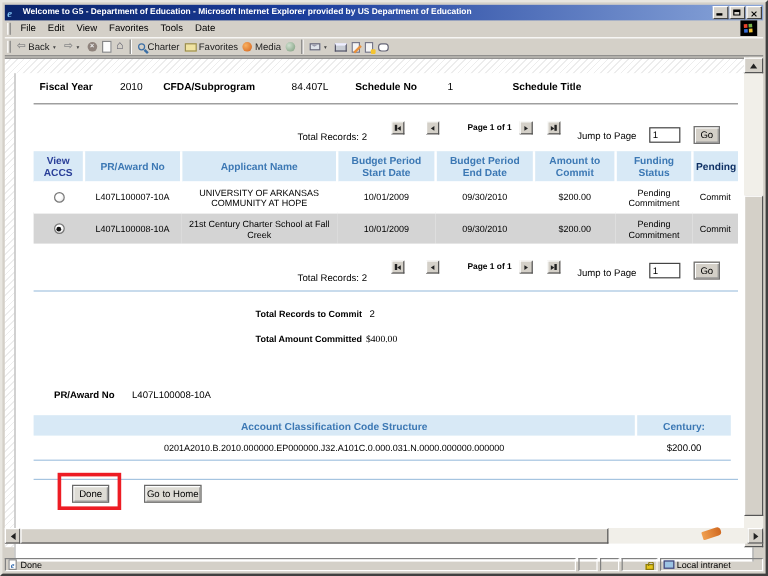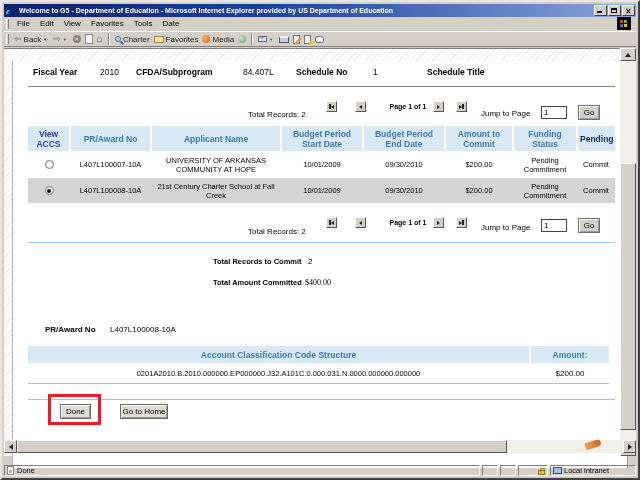--- a/index.html
+++ b/index.html
@@ -299,21 +299,21 @@
       <span class="abs b" style="left:200px; top:217px; font-size:7.5px;">Total Amount Committed</span>
       <span class="abs" style="left:292px; top:217px;font-family:Liberation Serif, serif;">$400.00</span>
 
       <span class="abs b" style="left:32px; top:264px;">PR/Award No</span>
       <span class="abs" style="left:97px; top:264px;">L407L100008-10A</span>
 
       <div class="accs-h" style="left:15px; top:285px; width:501px; height:17px; justify-content:center;">
         <span>Account Classification Code Structure</span>
       </div>
       <div class="accs-h" style="left:518px; top:285px; width:78px; height:17px; justify-content:center;">
-        <span>Amount:</span>
+        <span>Century:</span>
       </div>
       <span class="abs" style="left:15px; top:308px; width:501px; text-align:center; font-size:7.5px;">0201A2010.B.2010.000000.EP000000.J32.A101C.0.000.031.N.0000.000000.000000</span>
       <span class="abs" style="left:518px; top:308px; width:78px; text-align:center;">$200.00</span>
       <div class="hr-blue" style="left:15px; top:322px; width:581px;"></div>
 
       <div class="hr-blue" style="left:15px; top:338px; width:587px;"></div>
 
       <div class="redbox" style="left:35px; top:333px; width:53px; height:31px;"></div>
       <div class="formbtn" style="left:47px; top:343px; width:31px; height:15px; line-height:14px;">Done</div>
       <div class="formbtn" style="left:107px; top:343px; width:48px; height:15px; line-height:14px;">Go to Home</div>

